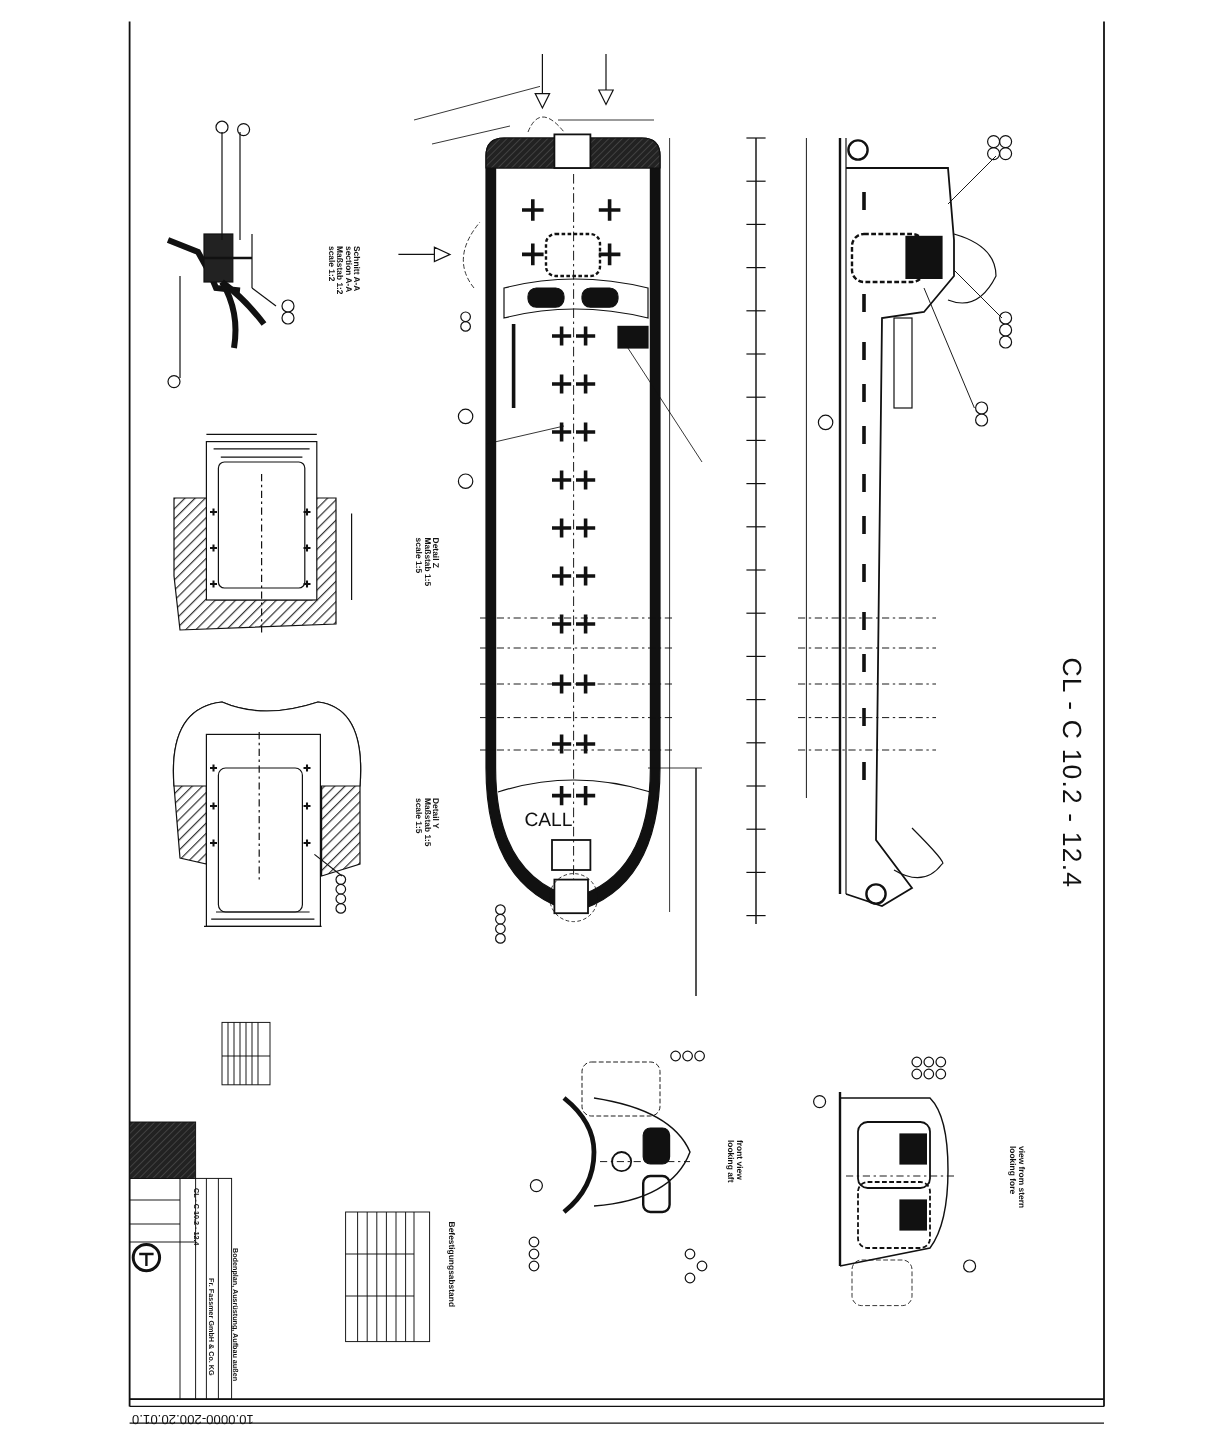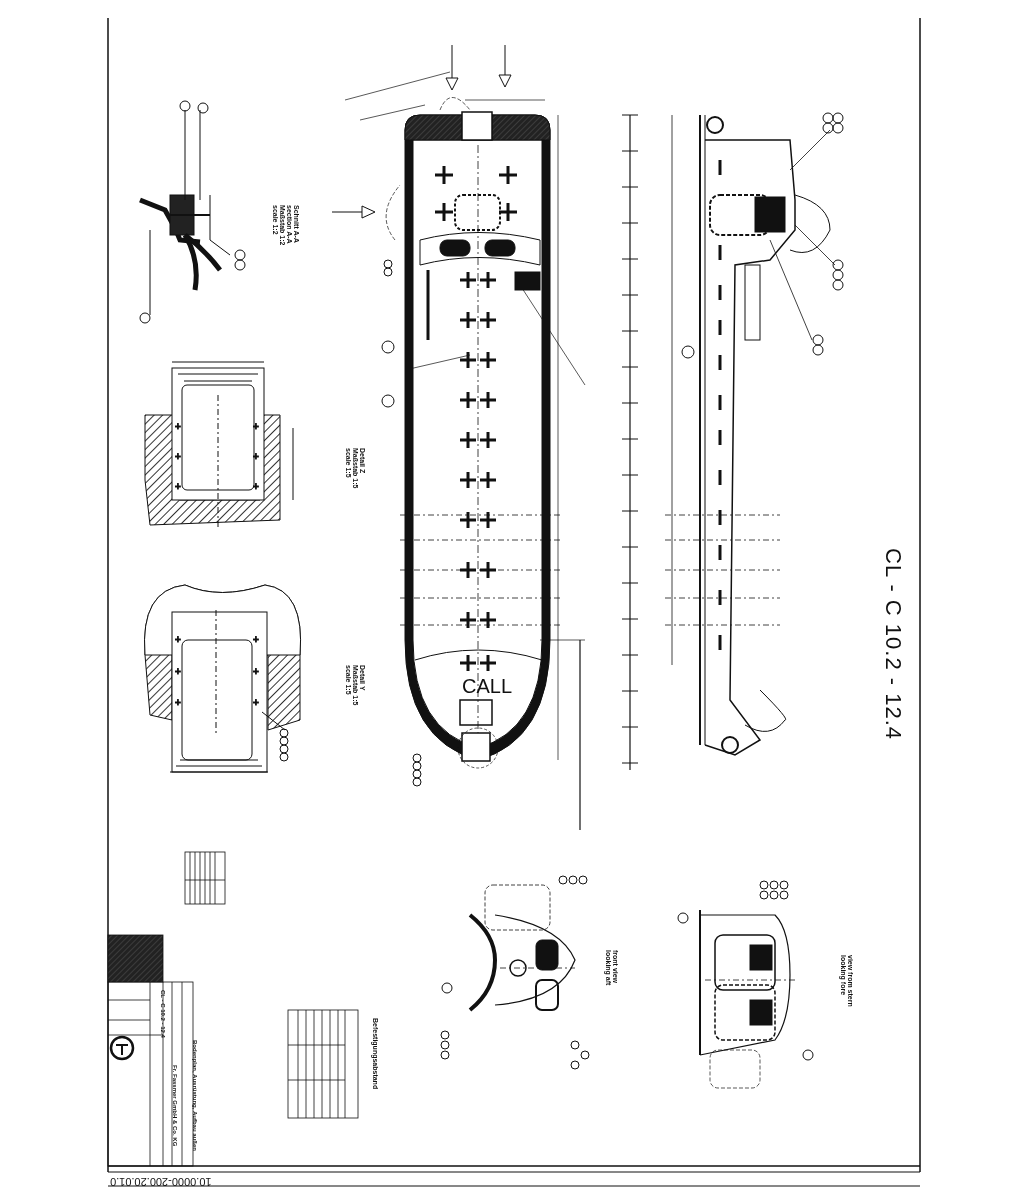--- a/index.html
+++ b/index.html
@@ -4,21 +4,21 @@
 <style>
   html,body{margin:0;padding:0;background:#fff;}
   body{width:1026px;height:1200px;position:relative;overflow:hidden;font-family:"Liberation Sans",sans-serif;color:#111;}
   .sheet{position:absolute;left:0;top:0;width:1026px;height:1200px;}
   svg{position:absolute;left:0;top:0;}
   .vtext{position:absolute;transform-origin:left top;white-space:nowrap;}
   .title{left:880px;top:548px;transform:rotate(90deg) translate(0,-100%);font-size:22px;letter-spacing:1px;}
   .docno{left:110px;top:1176px;font-size:11px;transform:rotate(180deg) translate(-100%,-100%);}
   .small{font-size:7px;font-weight:bold;}
   .rot90{transform:rotate(90deg) translate(0,-100%);}
-  .call{position:absolute;left:462px;top:675px;font-size:20px;text-align:center;}
+  .call{position:absolute;left:437px;top:675px;font-size:16px;text-align:center;}
 </style>
 </head>
 <body>
 
 <div class="sheet">
 <svg width="1026" height="1200" viewBox="0 0 1026 1200">
   <defs>
     <pattern id="hatch" width="6" height="6" patternUnits="userSpaceOnUse" patternTransform="rotate(45)">
       <rect width="6" height="6" fill="#fff"></rect>
       <line x1="0" y1="0" x2="0" y2="6" stroke="#333" stroke-width="2"></line>

